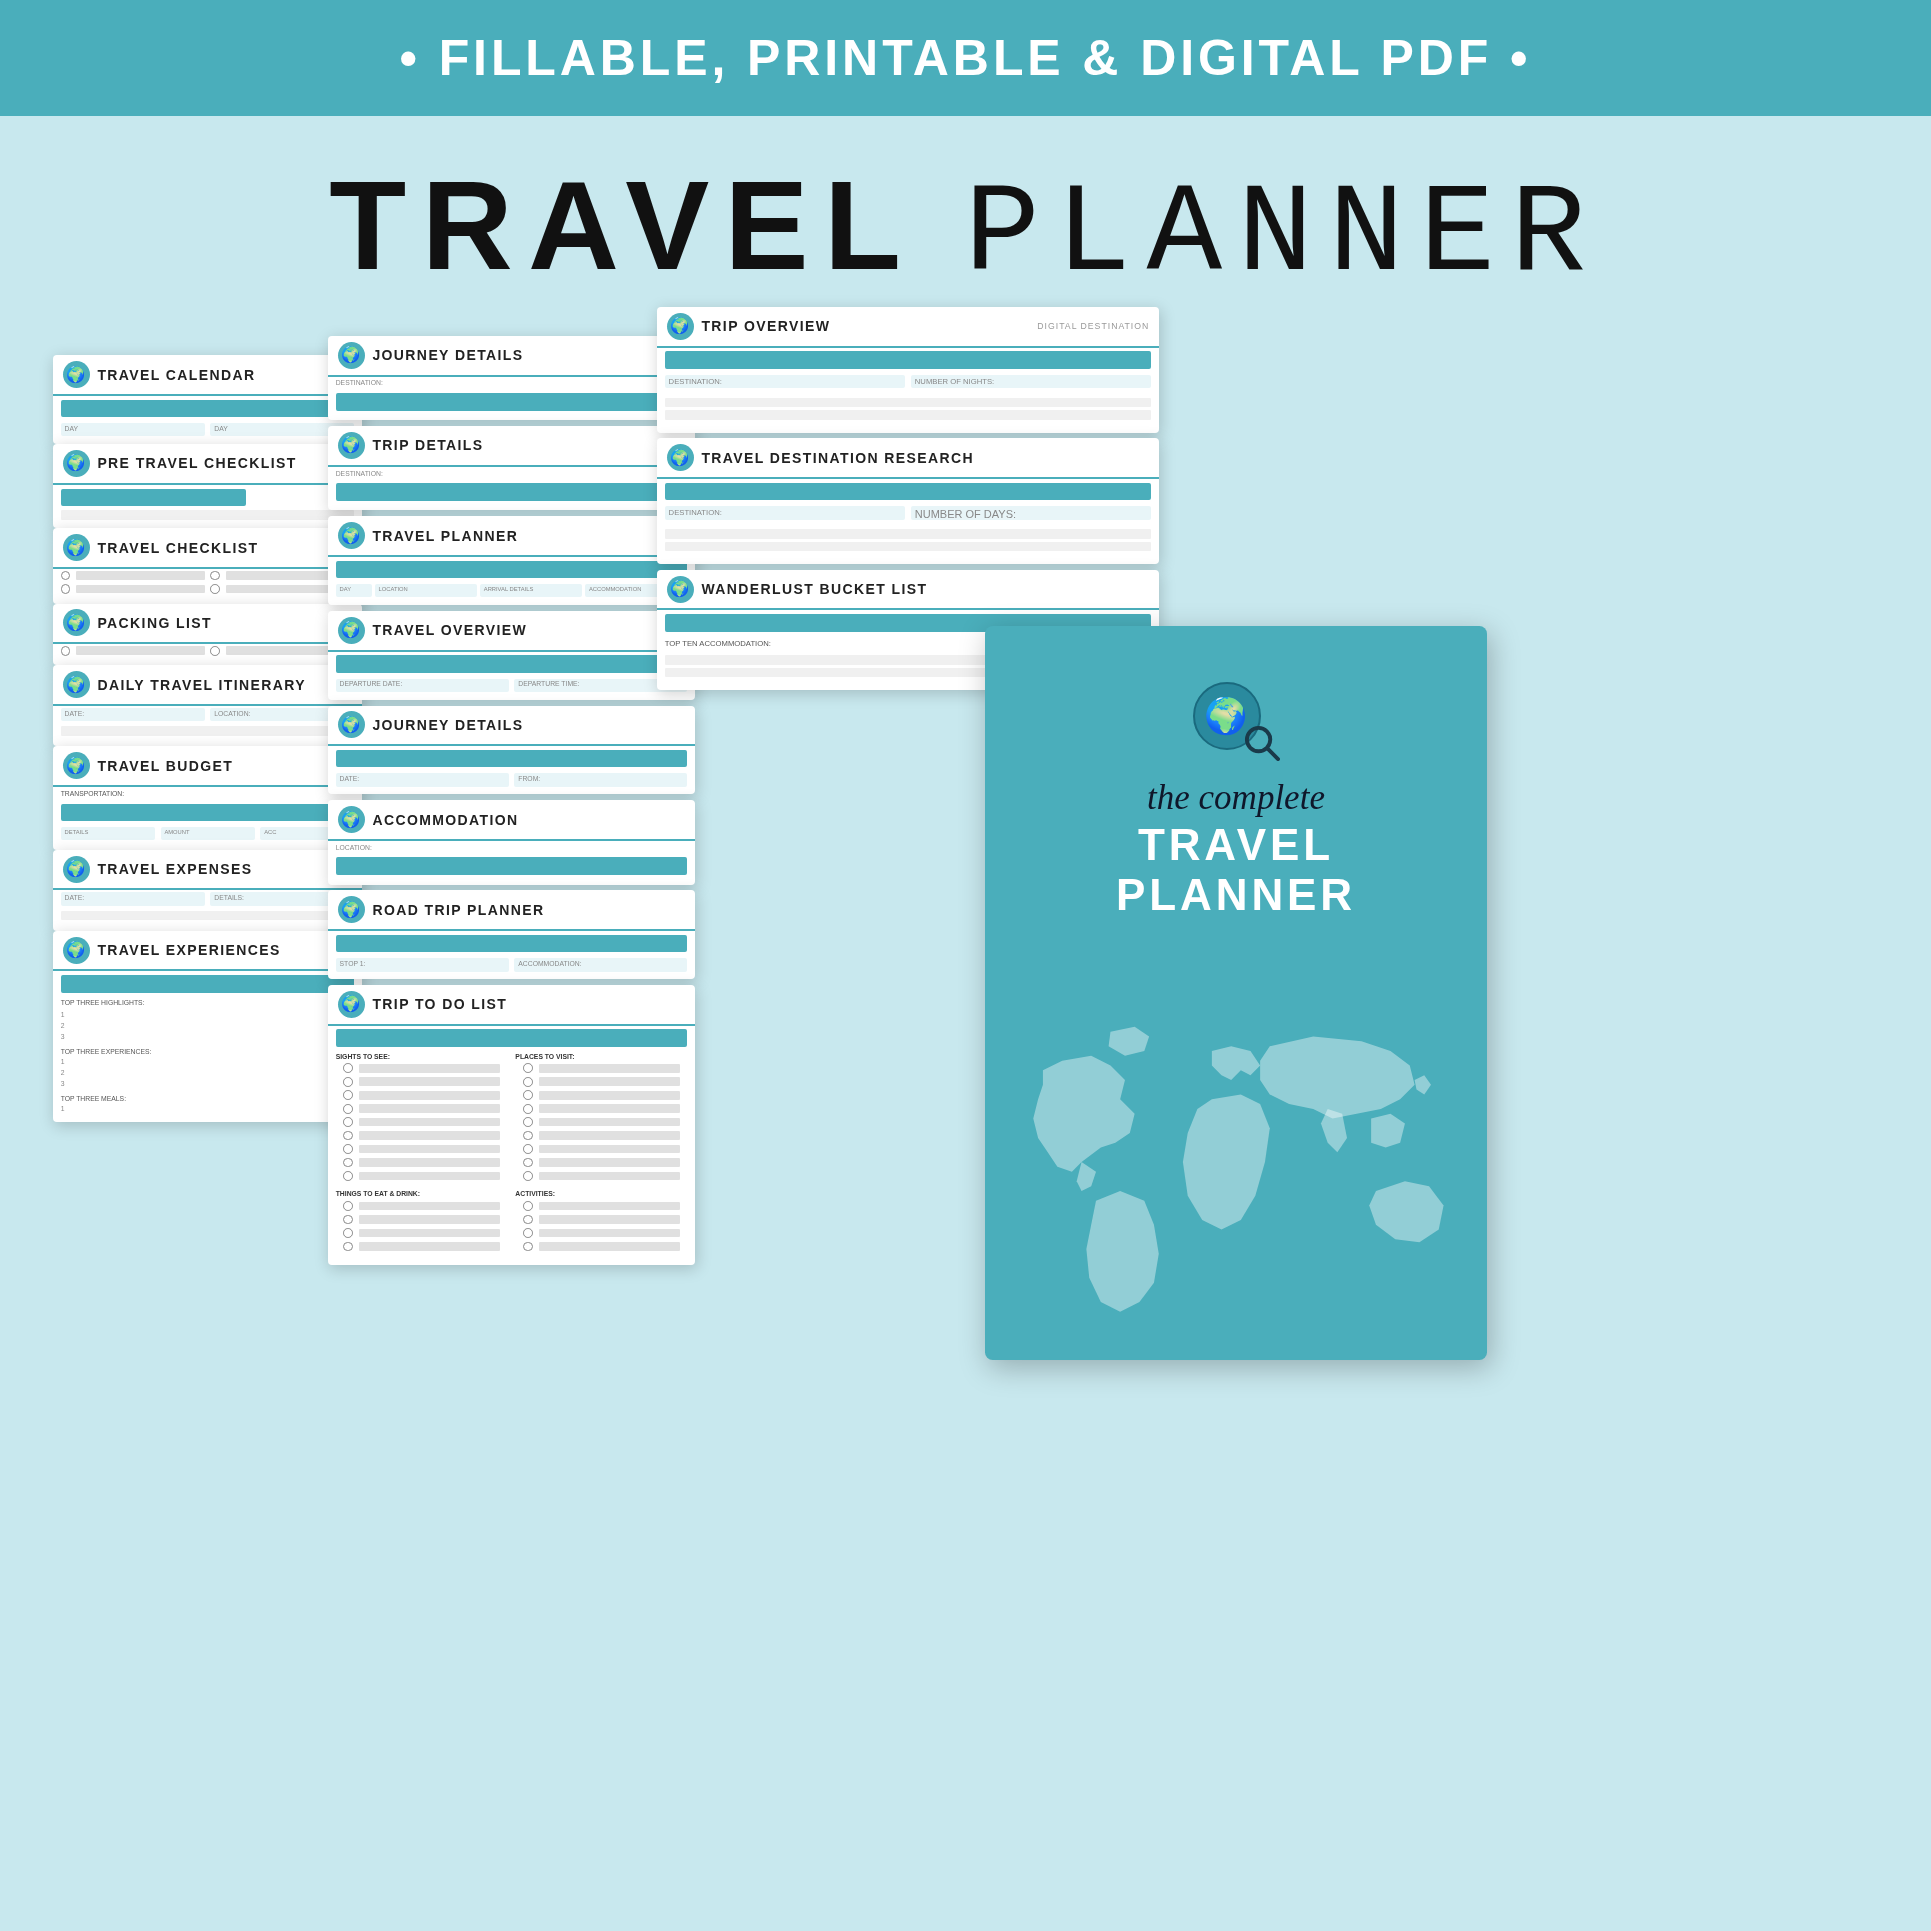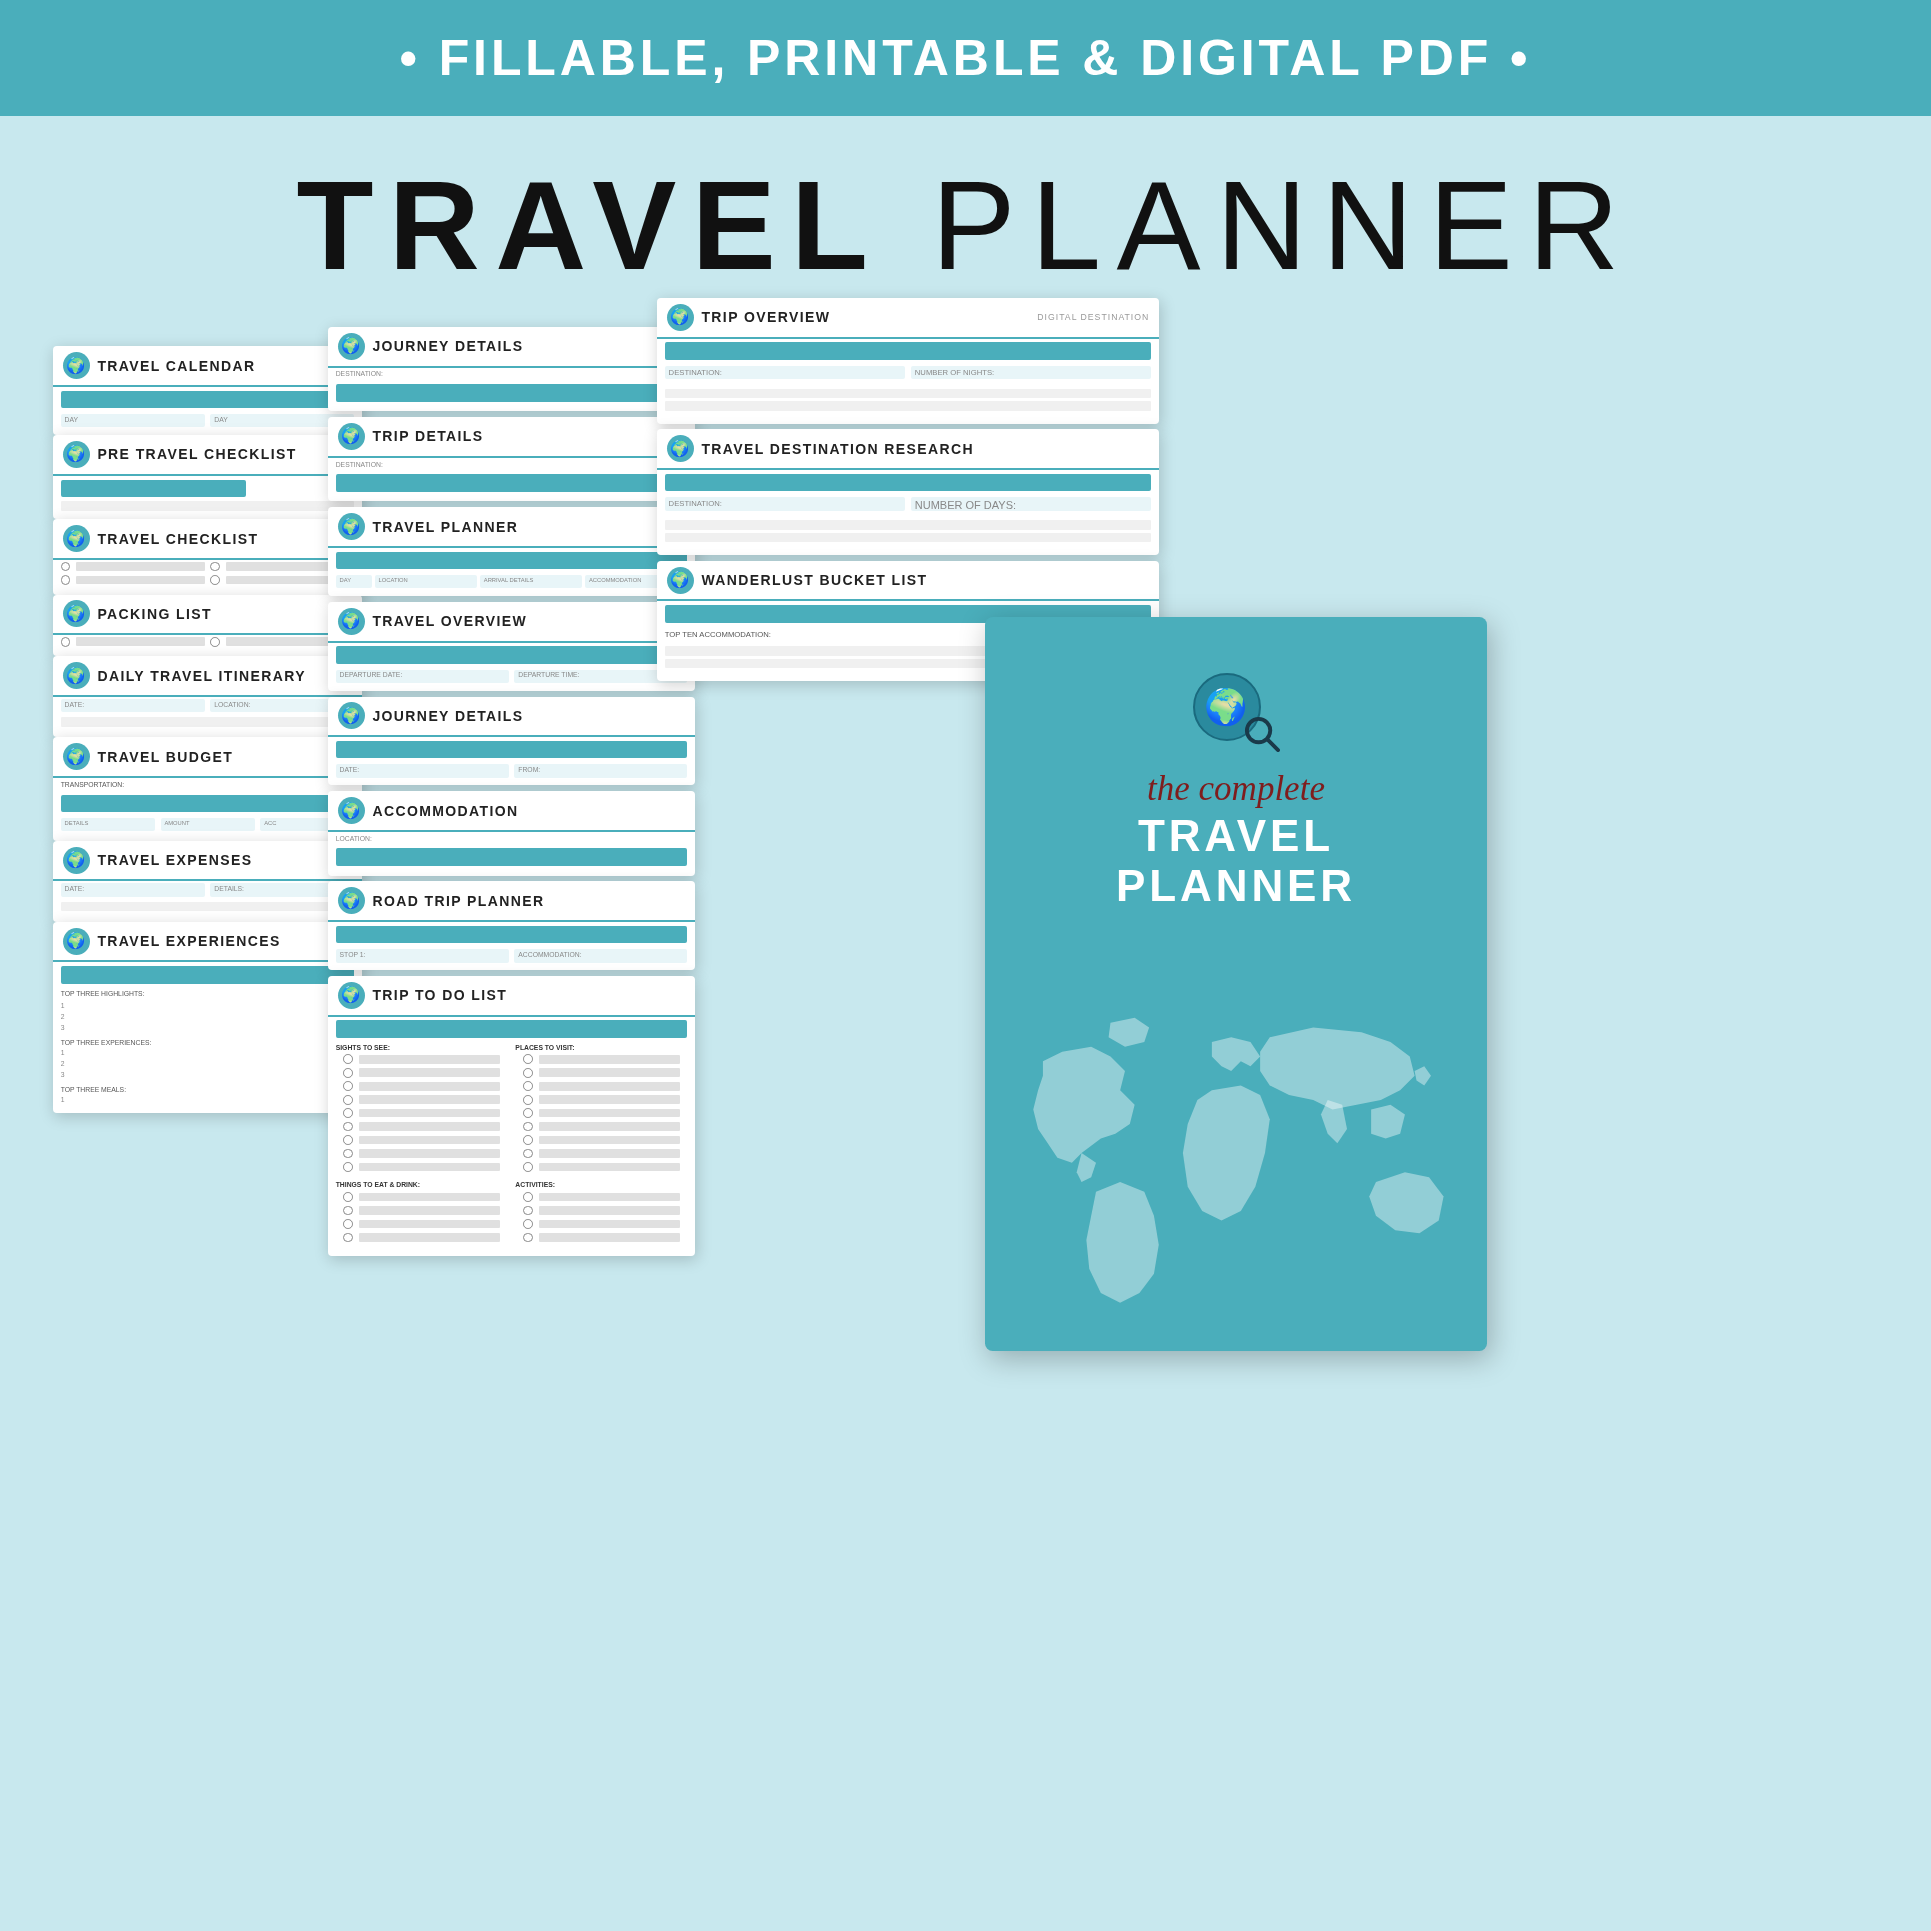--- a/index.html
+++ b/index.html
@@ -190,21 +190,21 @@
       justify-content: flex-start;
       overflow: hidden;
     }
     .cover-card .cover-top {
       display: flex;
       flex-direction: column;
       align-items: center;
       padding: 48px 29px 19.3px 29px;
     }
     .cover-title-script {
-      color: #7f1d1d;
+      color: #0f172a;
       font-size: 35px;
       font-family: Georgia, serif;
       font-style: italic;
       font-weight: 400;
       text-align: center;
       line-height: 1.3;
     }
     .cover-title-bold {
       color: #111;
       font-size: 44px;
@@ -249,21 +249,21 @@
 </head>
 <body>
 
 <div class="top-banner">
   <span class="top-banner-text">• FILLABLE, PRINTABLE &amp; DIGITAL PDF •</span>
 </div>
 
 <div class="main-title-area">
   <div class="main-title">
     <span style="font-weight:900;">TRAVEL</span>
-    <span style="font-weight:200; ">PLANNER</span>
+    <span style="font-weight:200;  font-family: Liberation Mono, monospace;">PLANNER</span>
   </div>
 </div>
 
 <div class="content-area">
 
   <div class="doc-stack left-stack">
 
     <div class="doc-card stacked-section" style="padding-bottom:5.8px;">
       <div class="doc-section-header">
         <div class="globe-icon">🌍</div>

